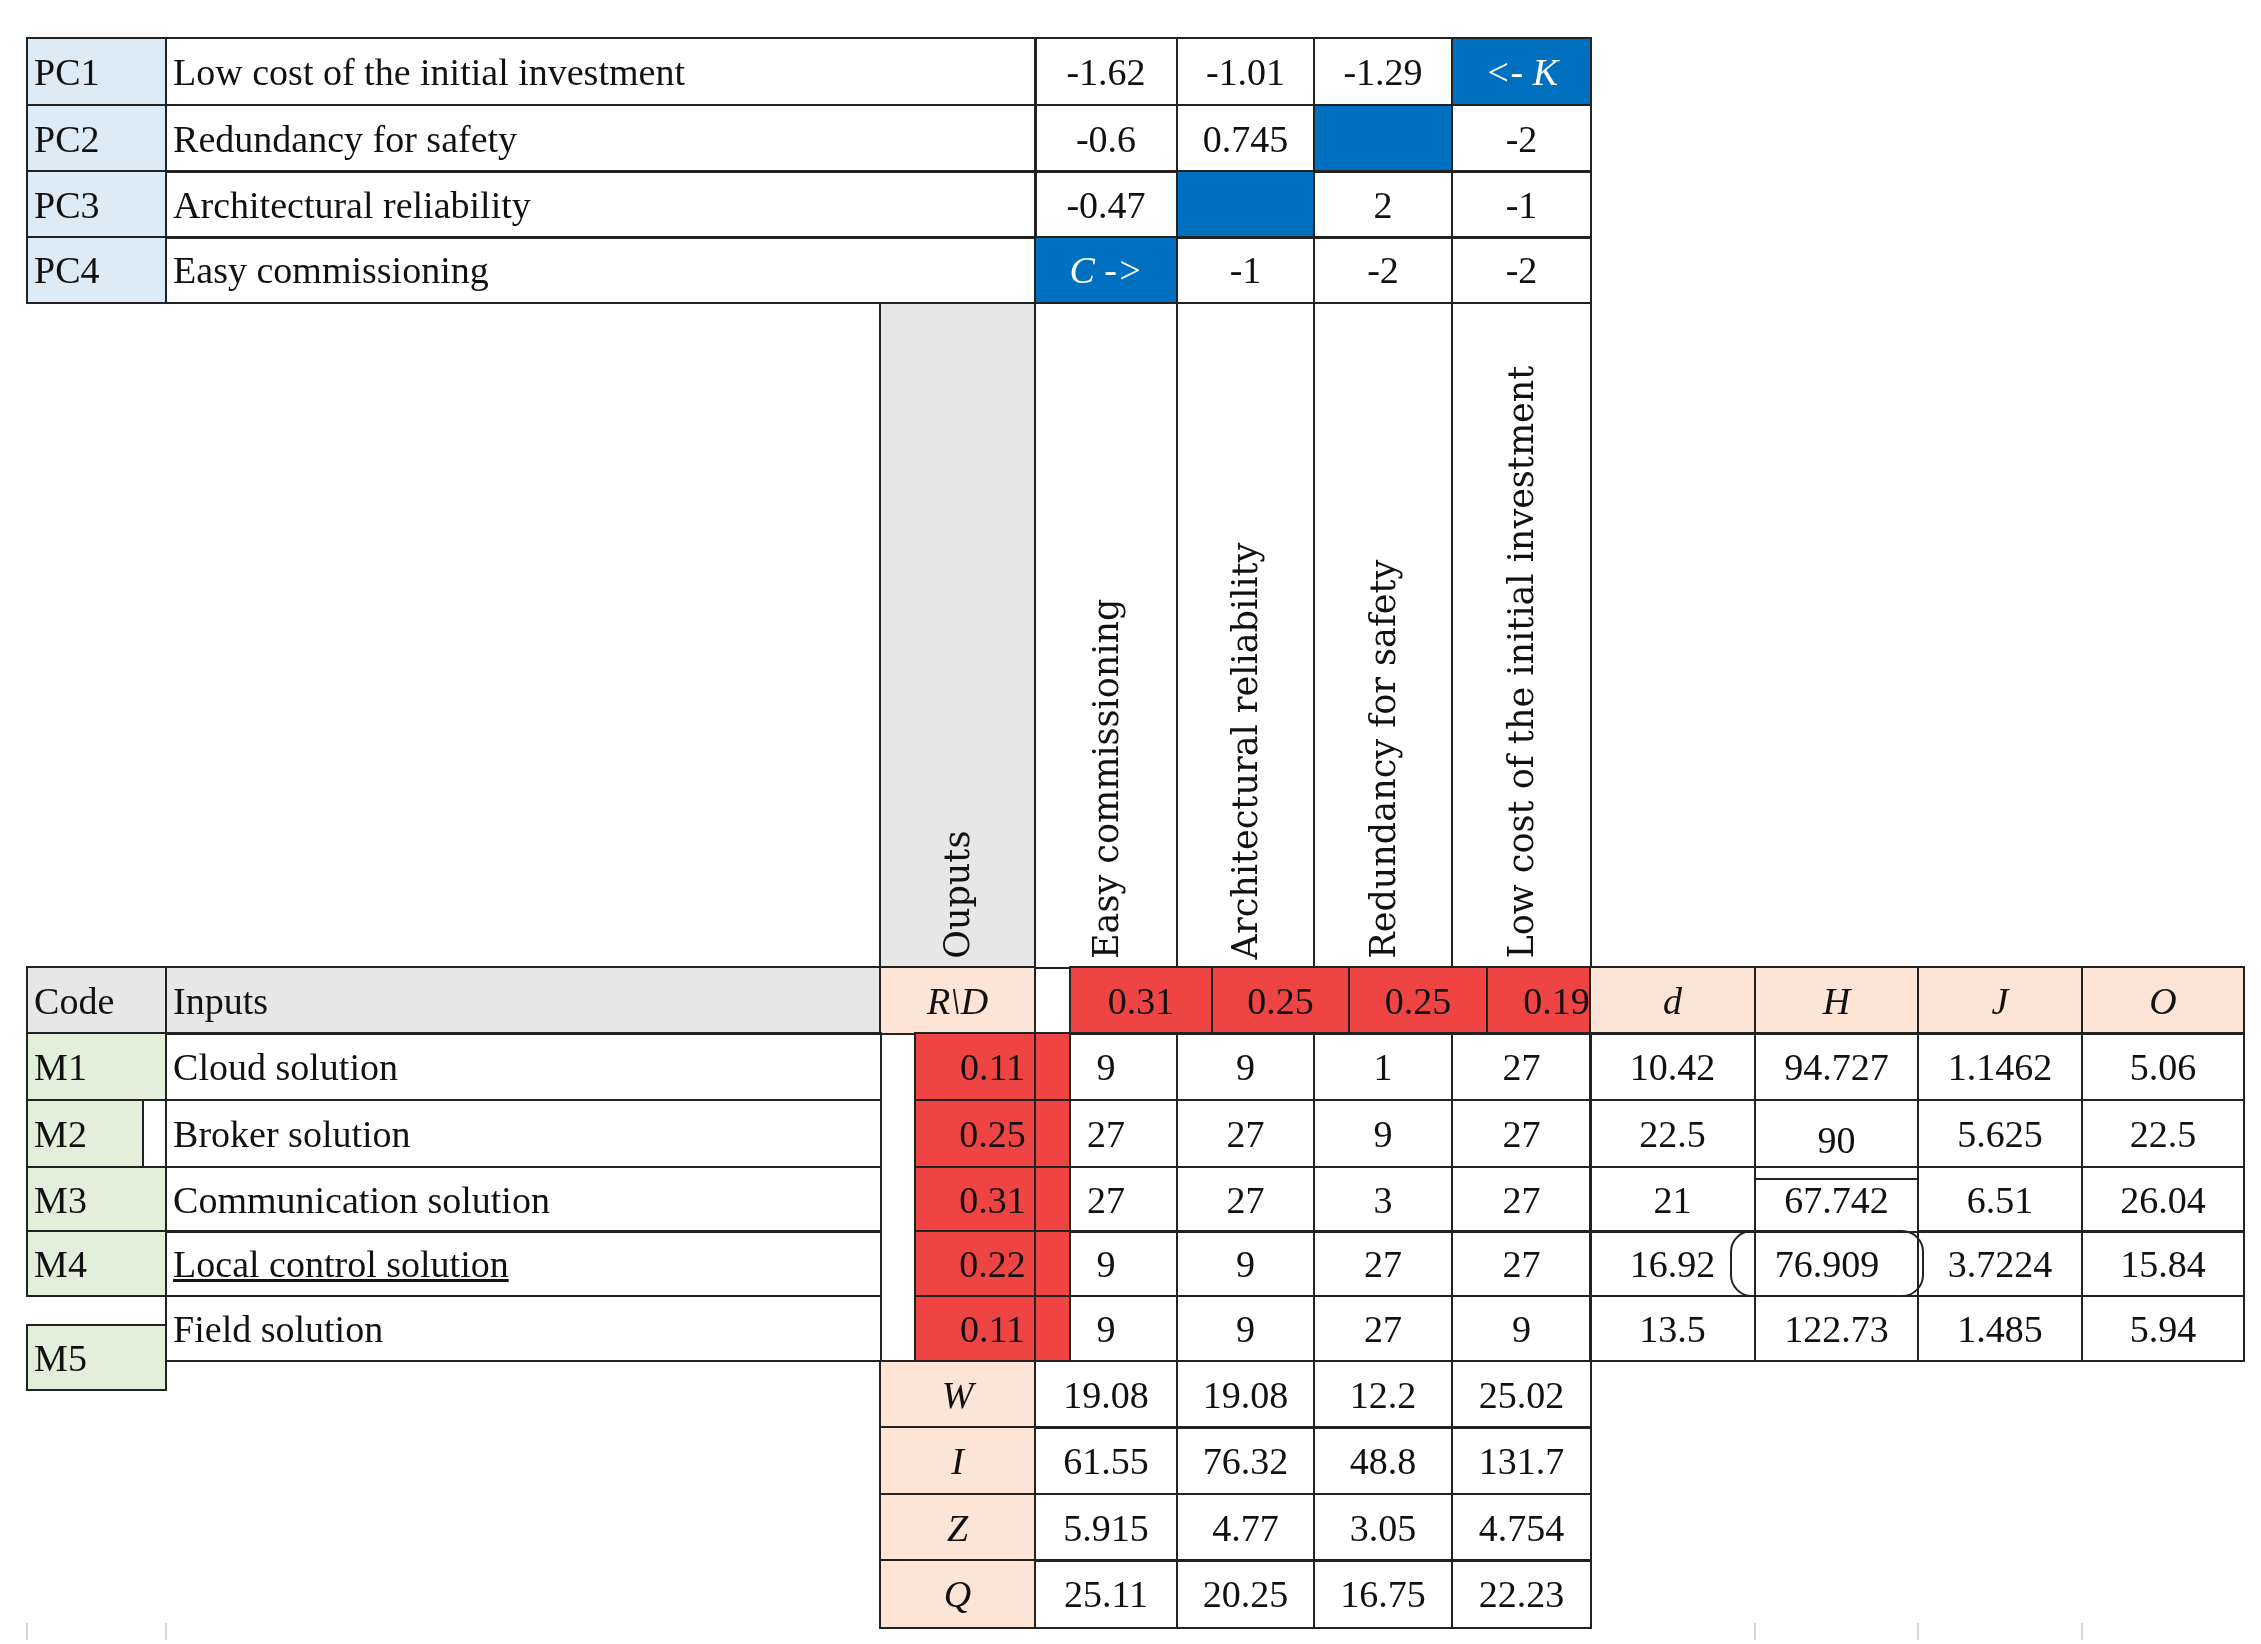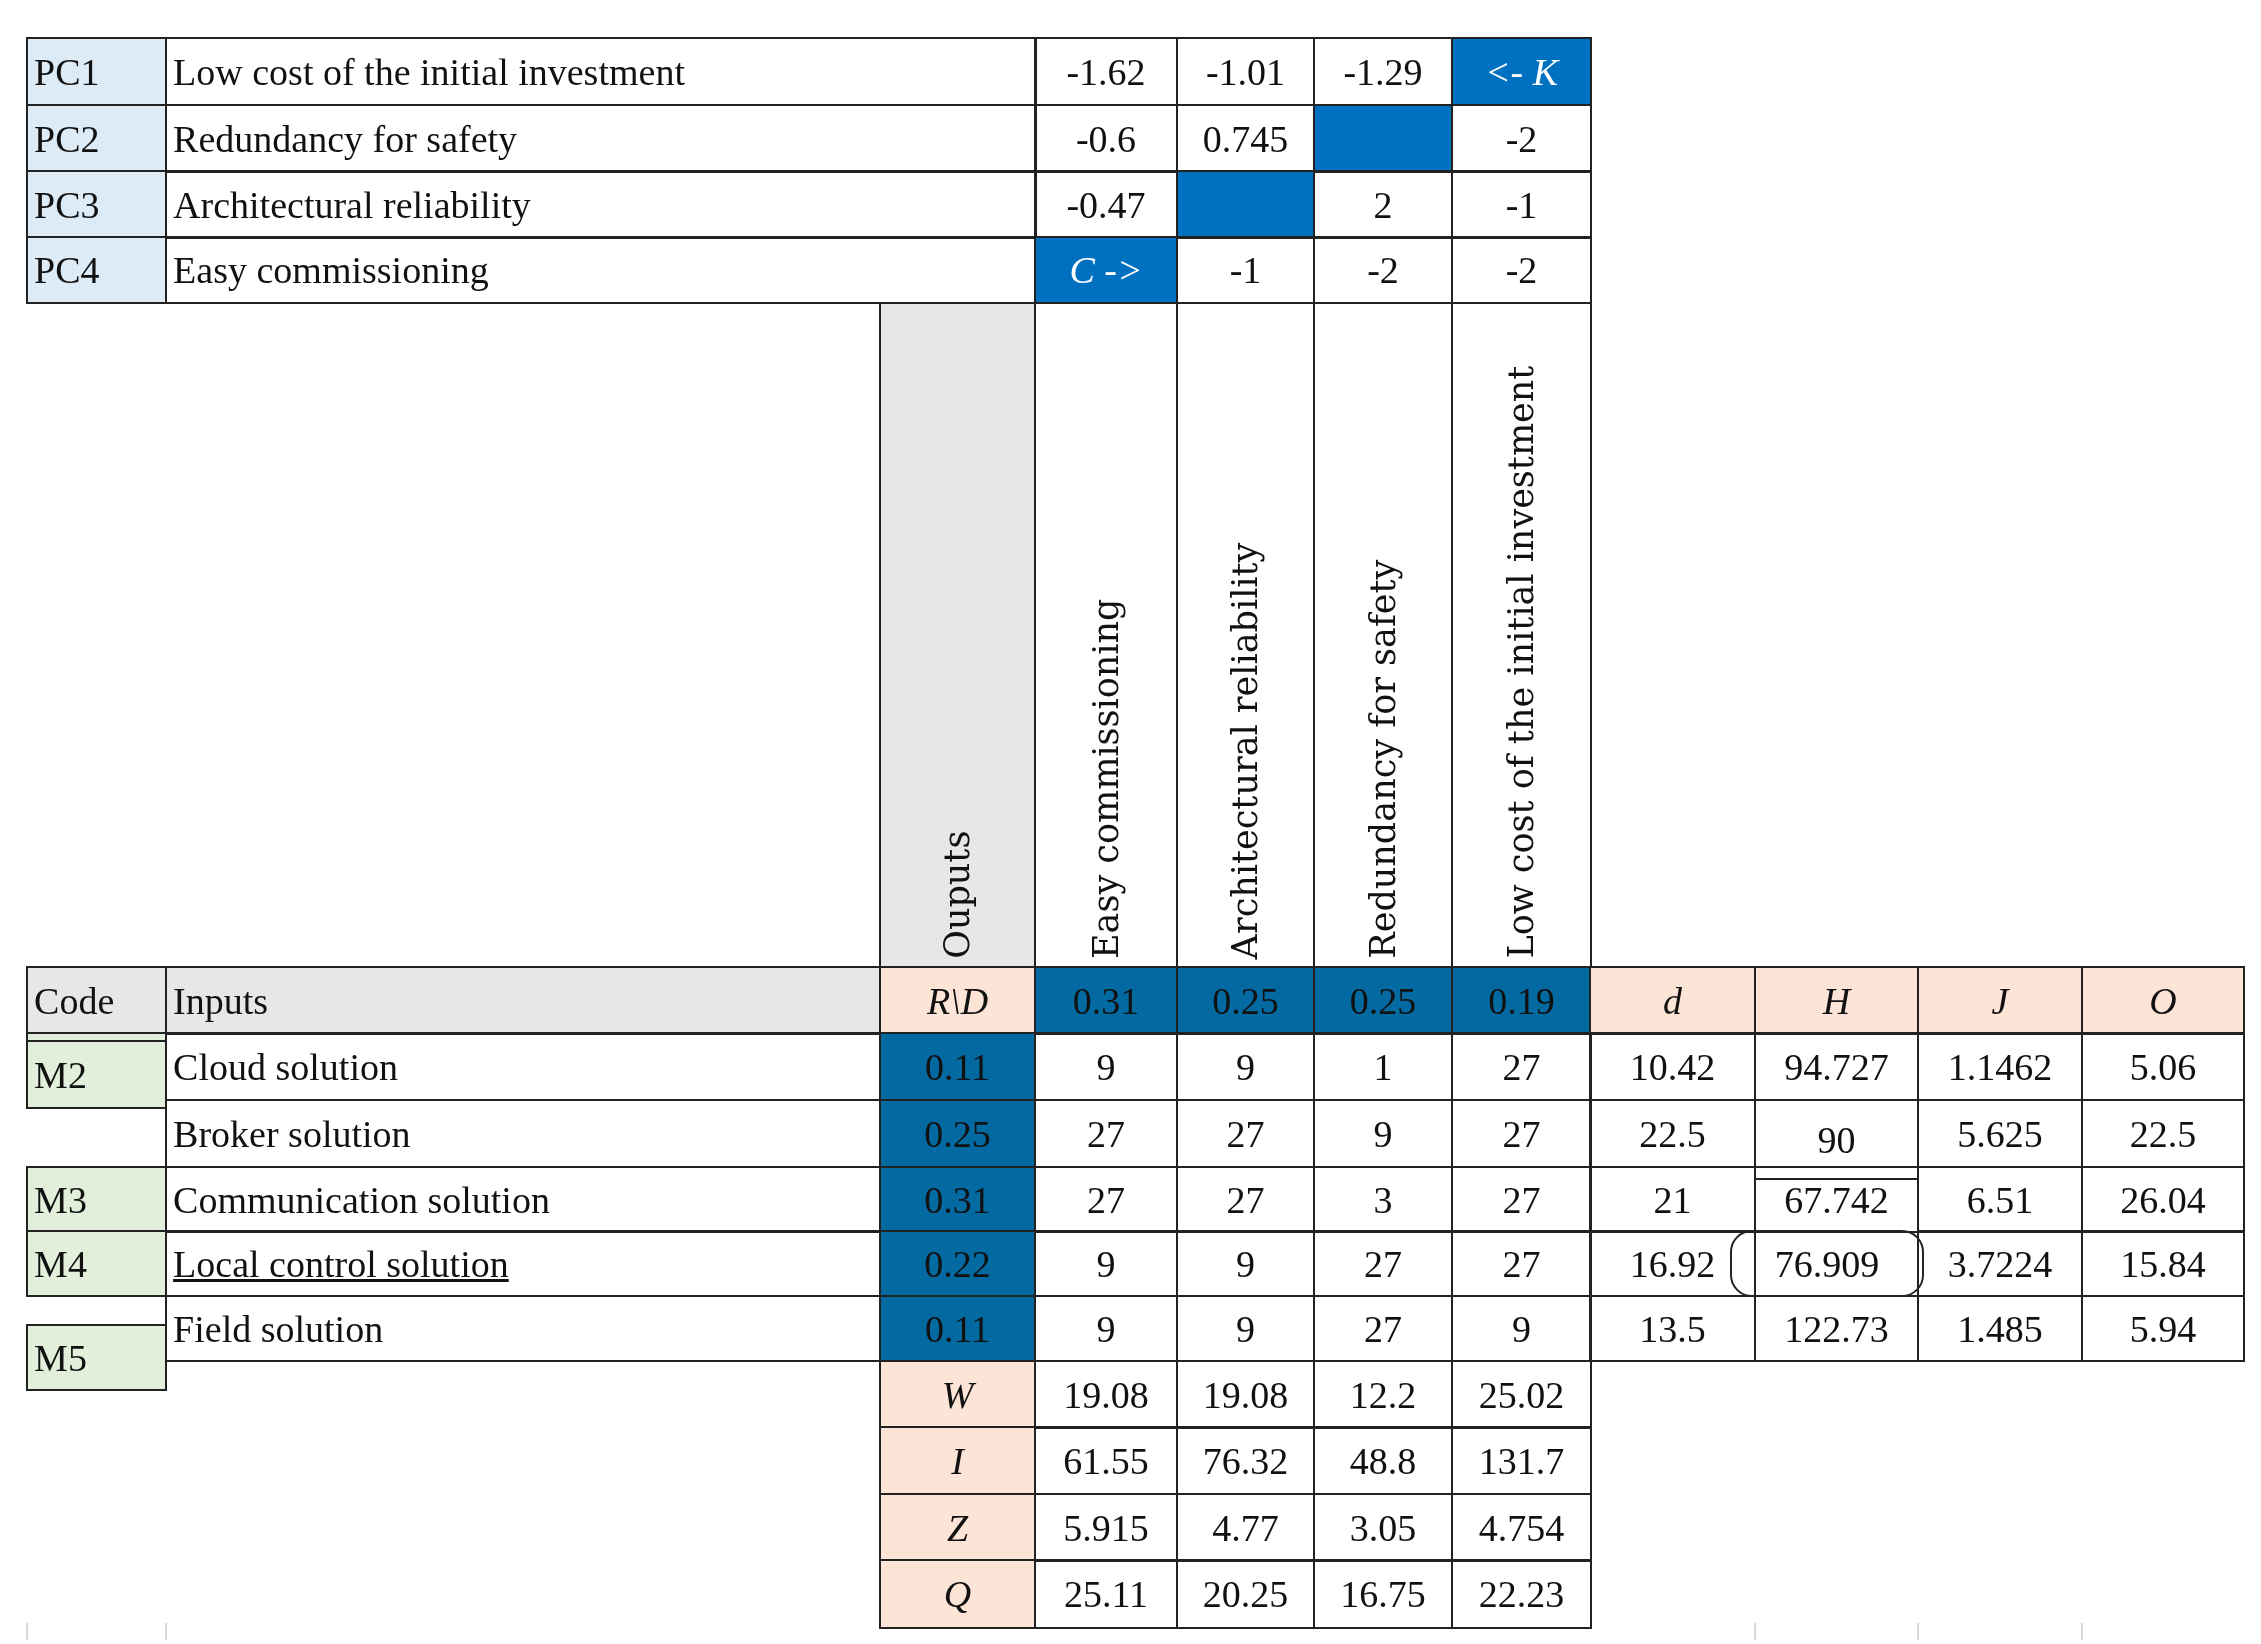--- a/index.html
+++ b/index.html
@@ -8,21 +8,21 @@
   .cell { position: absolute; box-sizing: border-box; border: 2.3px solid #222;
           display: flex; align-items: center; justify-content: center;
           font-size: 38px; line-height: 1; white-space: nowrap; overflow: hidden; }
   .left { justify-content: flex-start; padding-left: 6.1px; }
   .ital { font-style: italic; }
   .blue { background: #0070c0; color: #ffffff; }
   .pc { background: #ddebf7; }
   .mcode { background: #e2efda; }
   .gray { background: #e7e7e7; }
   .salmon { background: #fce4d6; }
-  .yellow { background: #0369a1; }
+  .yellow { background: #ef4444; margin-left: 35px; }
   .rot { align-items: flex-end; justify-content: center; }
   .rot span { writing-mode: vertical-rl; transform: rotate(180deg);
               font-family: "DejaVu Serif", serif; font-size: 35px; padding-top: 7.6px; }
   .tick { position: absolute; width: 1.5px; height: 17px; background: #d8d8d8; top: 1623px; }
 </style>
 </head>
 <body>
 
 <div>
 
@@ -97,21 +97,21 @@
     <div class="cell" style="left:1176px;top:1032px;width:139px;height:69px;">9</div>
     <div class="cell" style="left:1313px;top:1032px;width:140px;height:69px;">1</div>
     <div class="cell" style="left:1451px;top:1032px;width:141px;height:69px;">27</div>
     <div class="cell" style="left:1589px;top:1032px;width:167px;height:69px;">10.42</div>
     <div class="cell" style="left:1754px;top:1032px;width:165px;height:69px;">94.727</div>
     <div class="cell" style="left:1917px;top:1032px;width:166px;height:69px;">1.1462</div>
     <div class="cell" style="left:2081px;top:1032px;width:164px;height:69px;">5.06</div>
   </div>
 
   <div>
-    <div class="cell left mcode" style="left:26px;top:1040px;width:141px;height:69px;">M2</div>
+    <div class="cell left mcode" style="left:26px;top:1099px;width:118px;height:69px;">M2</div>
     <div class="cell left" style="left:165px;top:1099px;width:717px;height:69px;text-align:right;">Broker solution</div>
     <div class="cell yellow" style="left:879px;top:1099px;width:157px;height:69px;">0.25</div>
     <div class="cell" style="left:1034px;top:1099px;width:144px;height:69px;">27</div>
     <div class="cell" style="left:1176px;top:1099px;width:139px;height:69px;">27</div>
     <div class="cell" style="left:1313px;top:1099px;width:140px;height:69px;">9</div>
     <div class="cell" style="left:1451px;top:1099px;width:141px;height:69px;">27</div>
     <div class="cell" style="left:1589px;top:1099px;width:167px;height:69px;">22.5</div>
     <div class="cell" style="left:1754px;top:1099px;width:165px;height:81px;text-align:center;">90</div>
     <div class="cell" style="left:1917px;top:1099px;width:166px;height:69px;">5.625</div>
     <div class="cell" style="left:2081px;top:1099px;width:164px;height:69px;">22.5</div>

